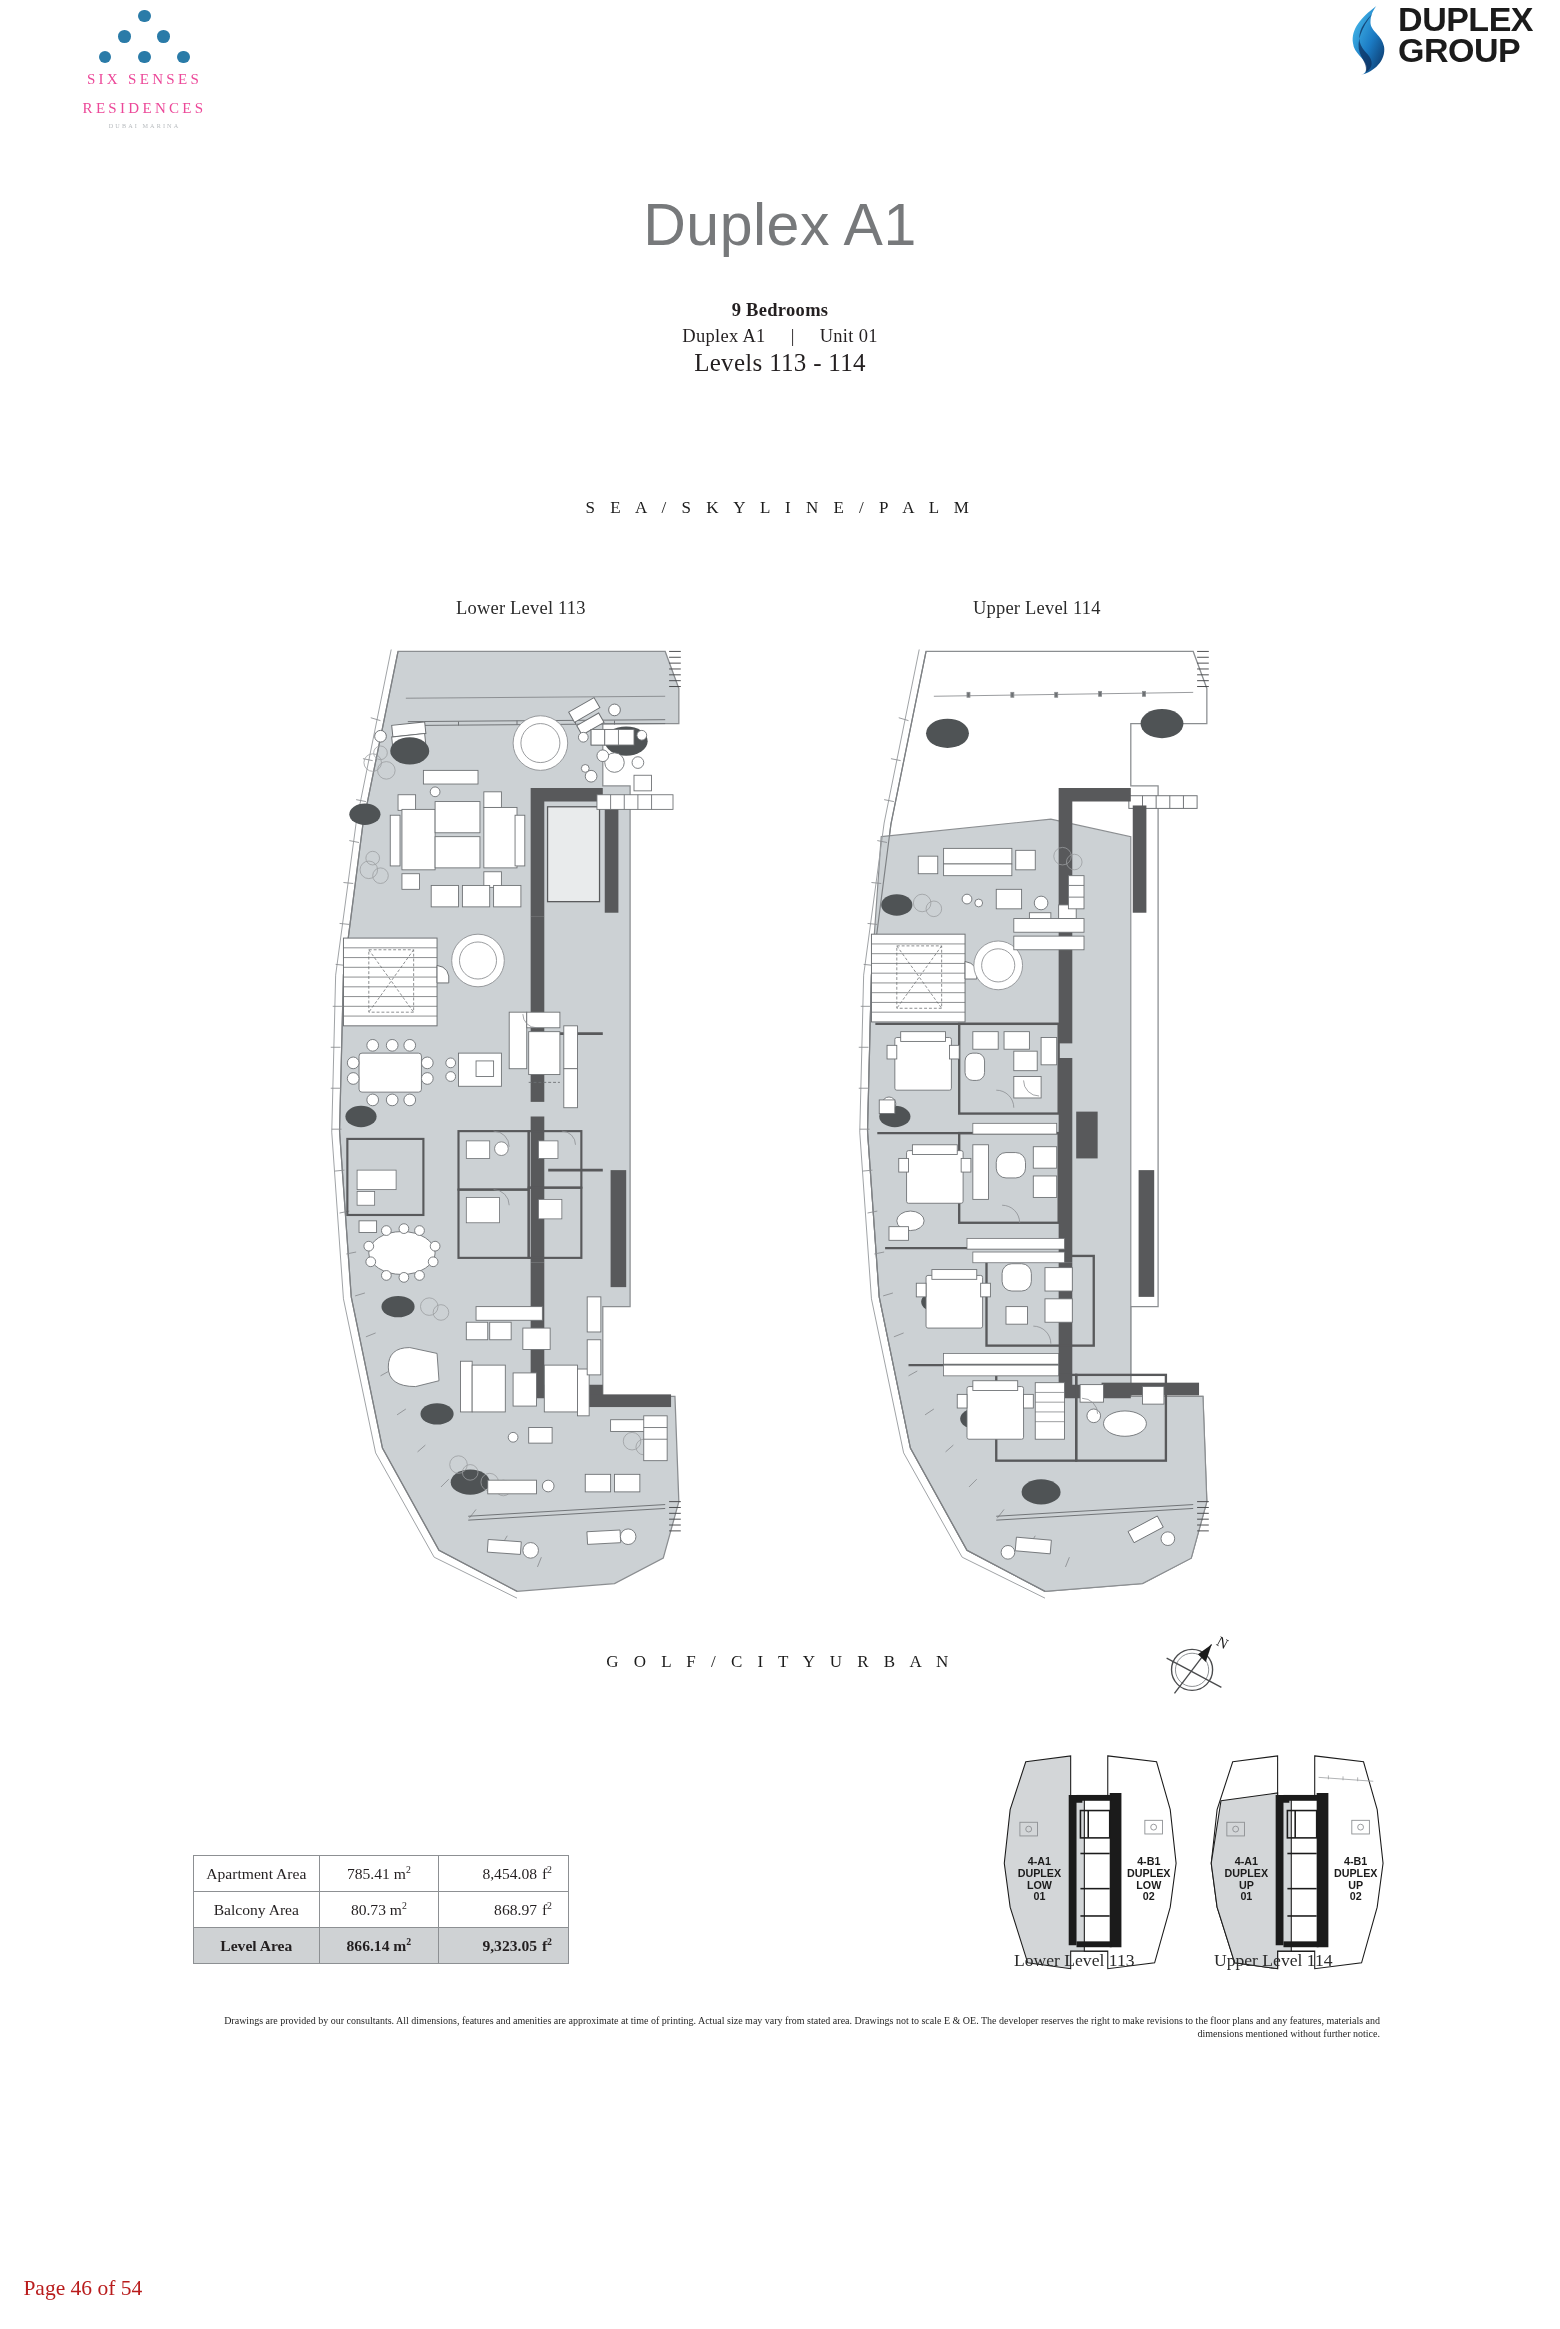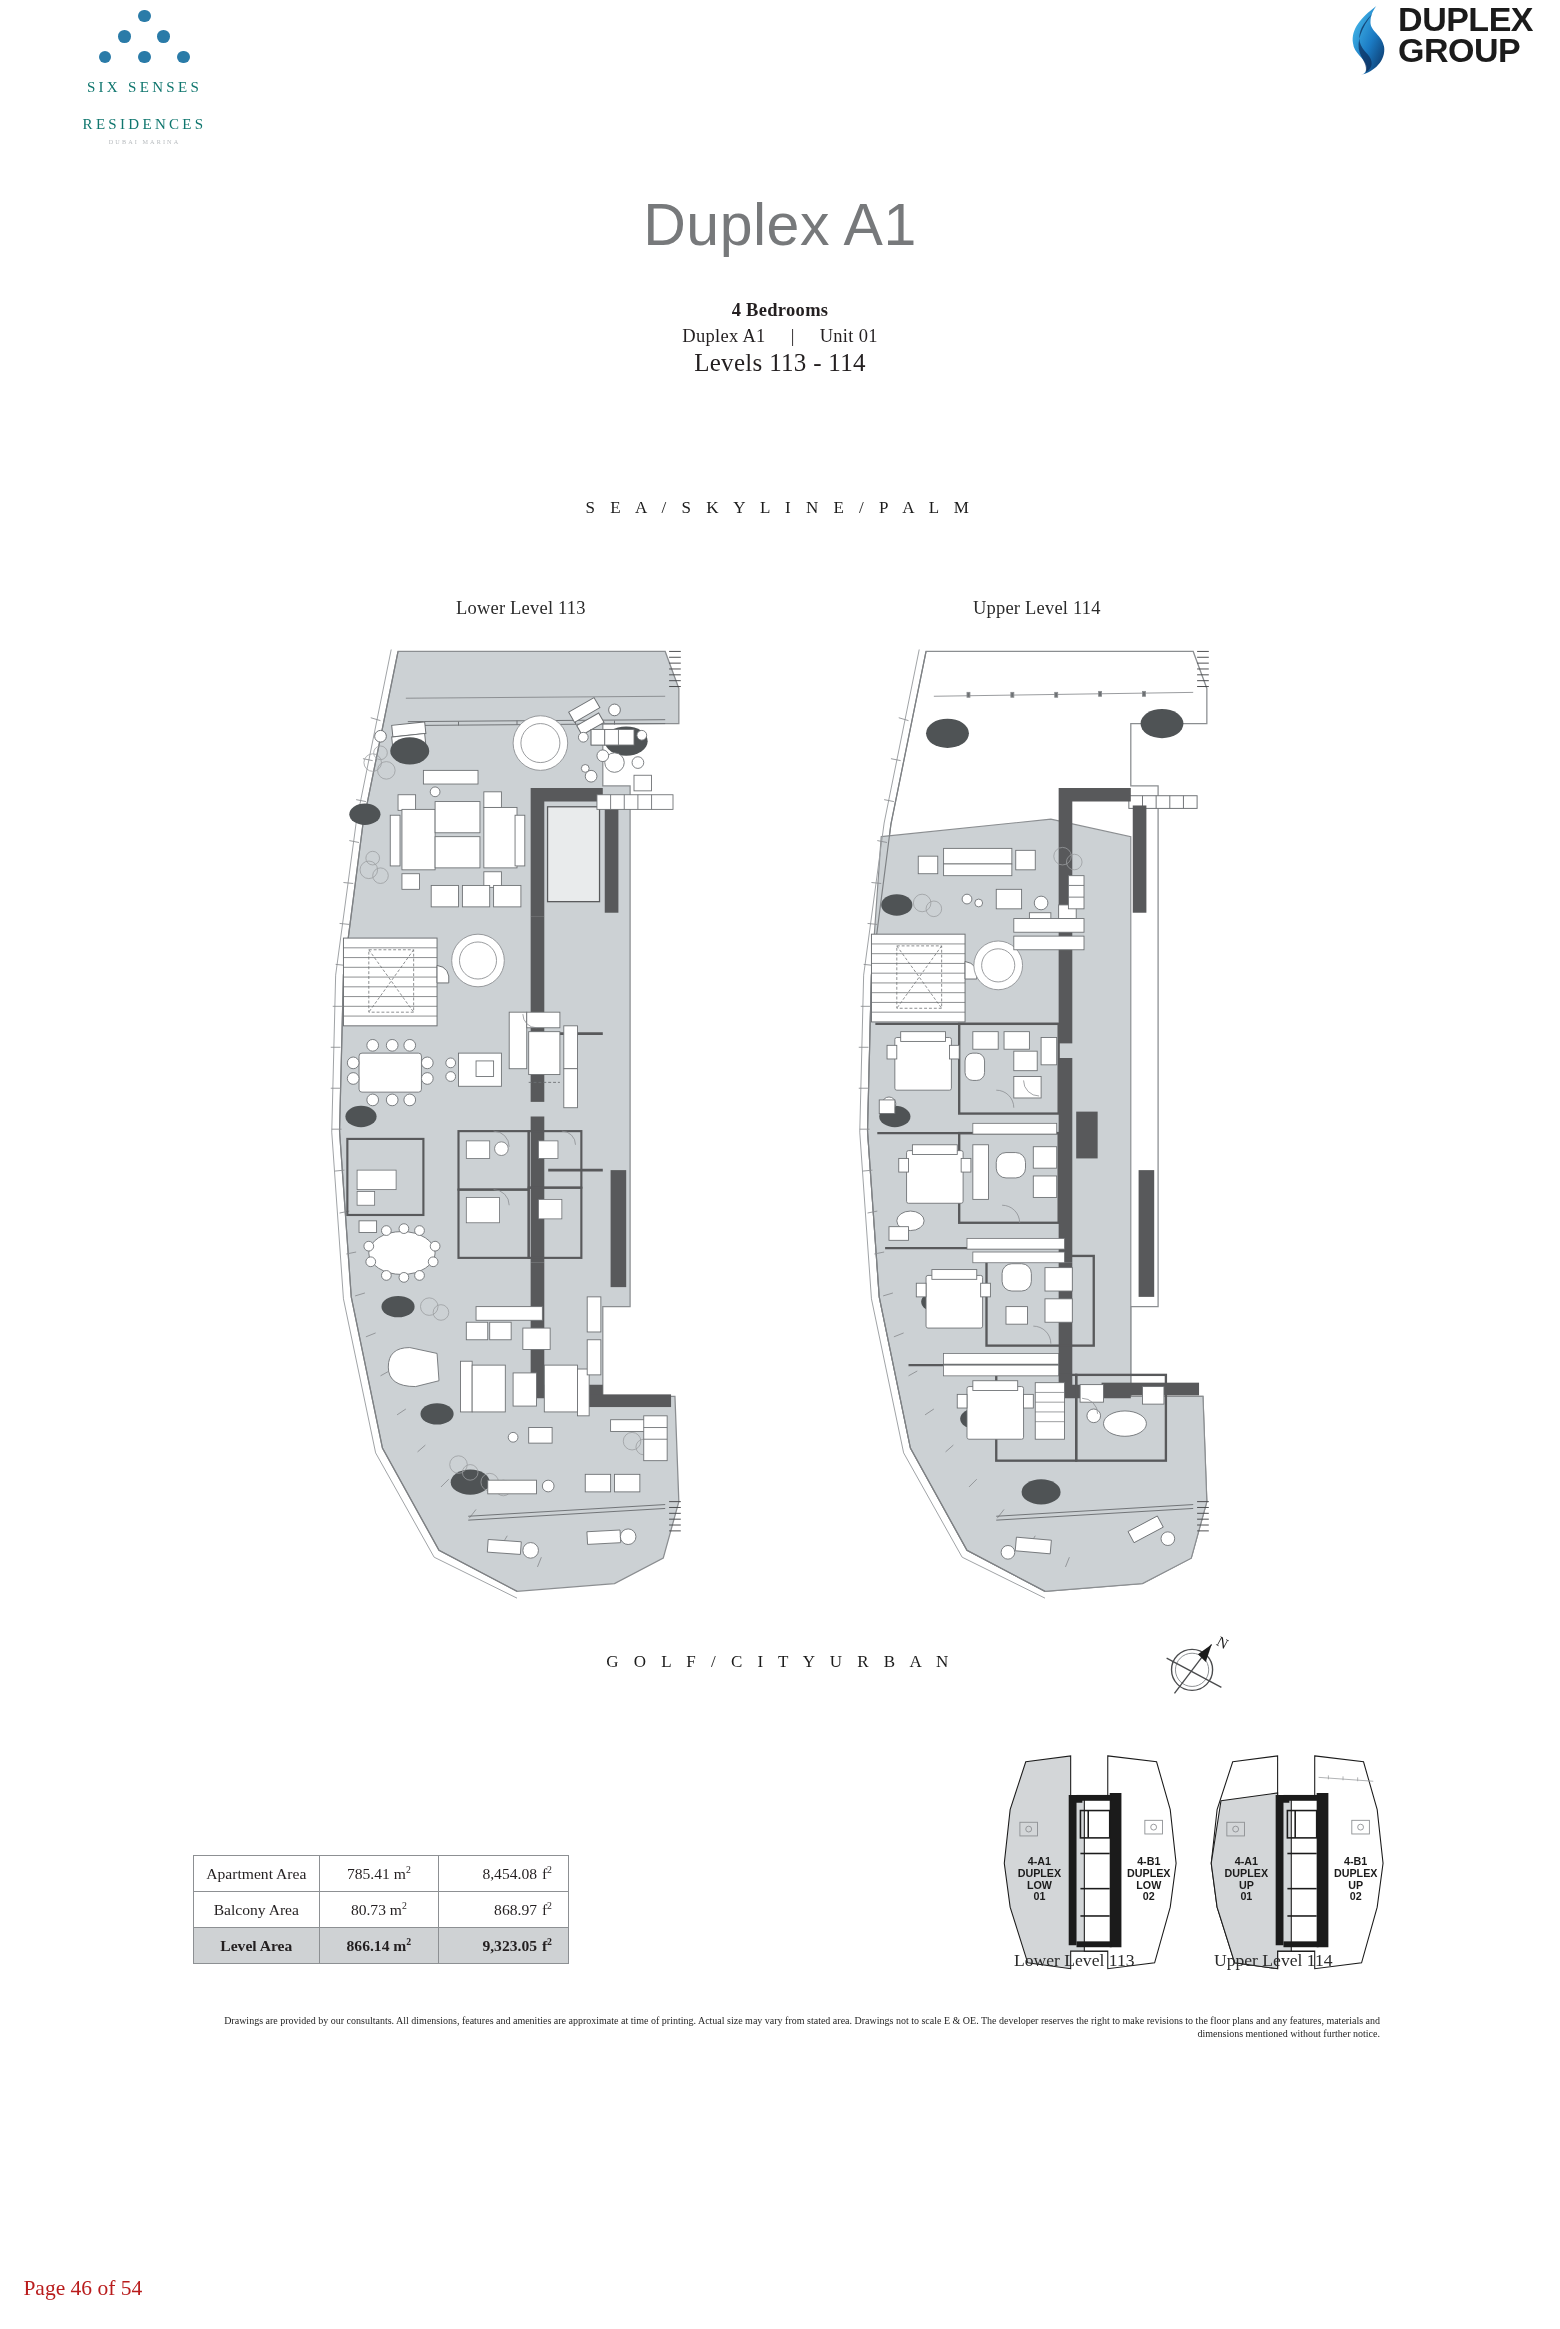--- a/index.html
+++ b/index.html
@@ -8,21 +8,21 @@
   
   #six-senses-logo{position:absolute;left:37px;top:7.8px;width:215px;text-align:center;}
   #six-senses-logo .dots{position:relative;height:51px;width:117px;margin:0 auto;}
   #six-senses-logo .dots i{position:absolute;width:12.7px;height:12.7px;border-radius:50%;background:#2a7ba8;}
   #six-senses-logo .d1{left:52px;top:2px;}
   #six-senses-logo .d2{left:32px;top:22.4px;}
   #six-senses-logo .d3{left:71px;top:22.4px;}
   #six-senses-logo .d4{left:12.7px;top:43px;}
   #six-senses-logo .d5{left:52px;top:43px;}
   #six-senses-logo .d6{left:91px;top:43px;}
-  #six-senses-logo .ss-name{font-family:"Liberation Serif",serif;font-size:15px;letter-spacing:3.3px;color:#0f766e;line-height:18.5px;margin-top:19px;}
+  #six-senses-logo .ss-name{font-family:"Liberation Serif",serif;font-size:15px;letter-spacing:3.3px;color:#ec4899;line-height:18.5px;margin-top:11px;}
   #six-senses-logo .ss-sub{font-family:"Liberation Serif",serif;font-size:6.2px;letter-spacing:2.1px;color:#b7bbbe;margin-top:3.9px;}
 
   #select-group-logo{position:absolute;right:27px;top:3.9px;display:flex;align-items:flex-start;}
   #select-group-logo .sg-text{font-family:"Liberation Sans",sans-serif;font-weight:bold;font-size:34px;line-height:31px;letter-spacing:-0.5px;color:#1b1b1b;}
 
   
   #page-title{position:absolute;top:191px;left:0;width:100%;text-align:center;
       font-family:"Liberation Sans",sans-serif;font-weight:300;font-size:59px;color:#77797b;letter-spacing:0.5px;}
   #subtitle-block{position:absolute;top:299px;left:0;width:100%;text-align:center;font-family:"Liberation Serif",serif;}
   #subtitle-block .bedrooms{font-size:18.5px;font-weight:bold;letter-spacing:0.3px;line-height:23.4px;}
@@ -100,21 +100,21 @@
   </svg>
   <div style="margin-left:5.9px;">
     <div class="sg-text">DUPLEX</div>
     <div class="sg-text">GROUP</div>
   </div>
 </div>
 
 <div id="page-title">Duplex A1</div>
 
 <div id="subtitle-block">
-  <div class="bedrooms">4 Bedrooms</div>
+  <div class="bedrooms">9 Bedrooms</div>
   <div class="unit-line">
     <span>Duplex A1</span><span class="sep">|</span><span>Unit 01</span>
   </div>
   <div class="levels">Levels 113 - 114</div>
 </div>
 
 <div class="view-label" id="view-top">S E A   /   S K Y L I N E   /   P A L M</div>
 
 <div class="level-caption" id="caption-lower">Lower Level 113</div>
 <div class="level-caption" id="caption-upper">Upper Level 114</div>

